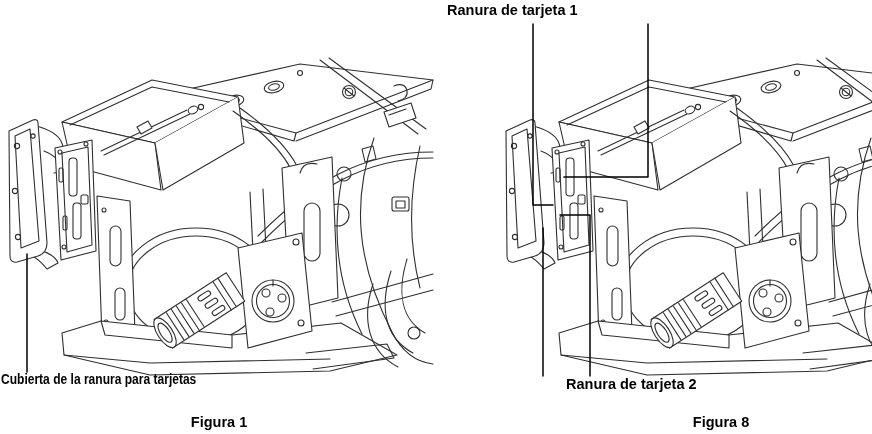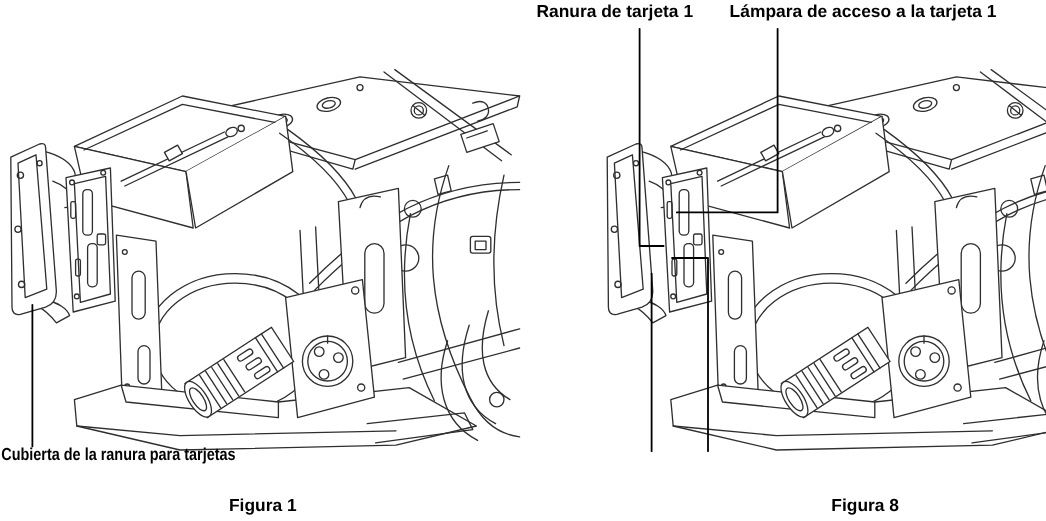--- a/index.html
+++ b/index.html
@@ -181,20 +181,20 @@
       <g stroke="#000" stroke-width="1.5">
         <path d="M533,24 L533,205 L553,205"></path>
         <path d="M648,24 L648,177 L564,177"></path>
         <path d="M543,376 L543,228"></path>
         <path d="M590,376 L590,215 L560,215"></path>
       </g>
     </g>
   </svg>
 
   <div class="lbl" style="left:447px;top:3px">Ranura de tarjeta 1</div>
-  <div class="lbl" style="left:608px;top:3px">Lámpara de acceso a la tarjeta 1</div>
 
   <div class="lbl condensed" style="left:1px;top:372px">Cubierta de la ranura para tarjetas</div>
 
+  <div class="lbl" style="left:566px;top:377px">Ranura de tarjeta 2</div>
 
   <div class="caption" style="left:211px;top:414px">Figura 1</div>
   <div class="caption" style="left:713px;top:414px">Figura 8</div>
 </div>
 
 </body></html>

